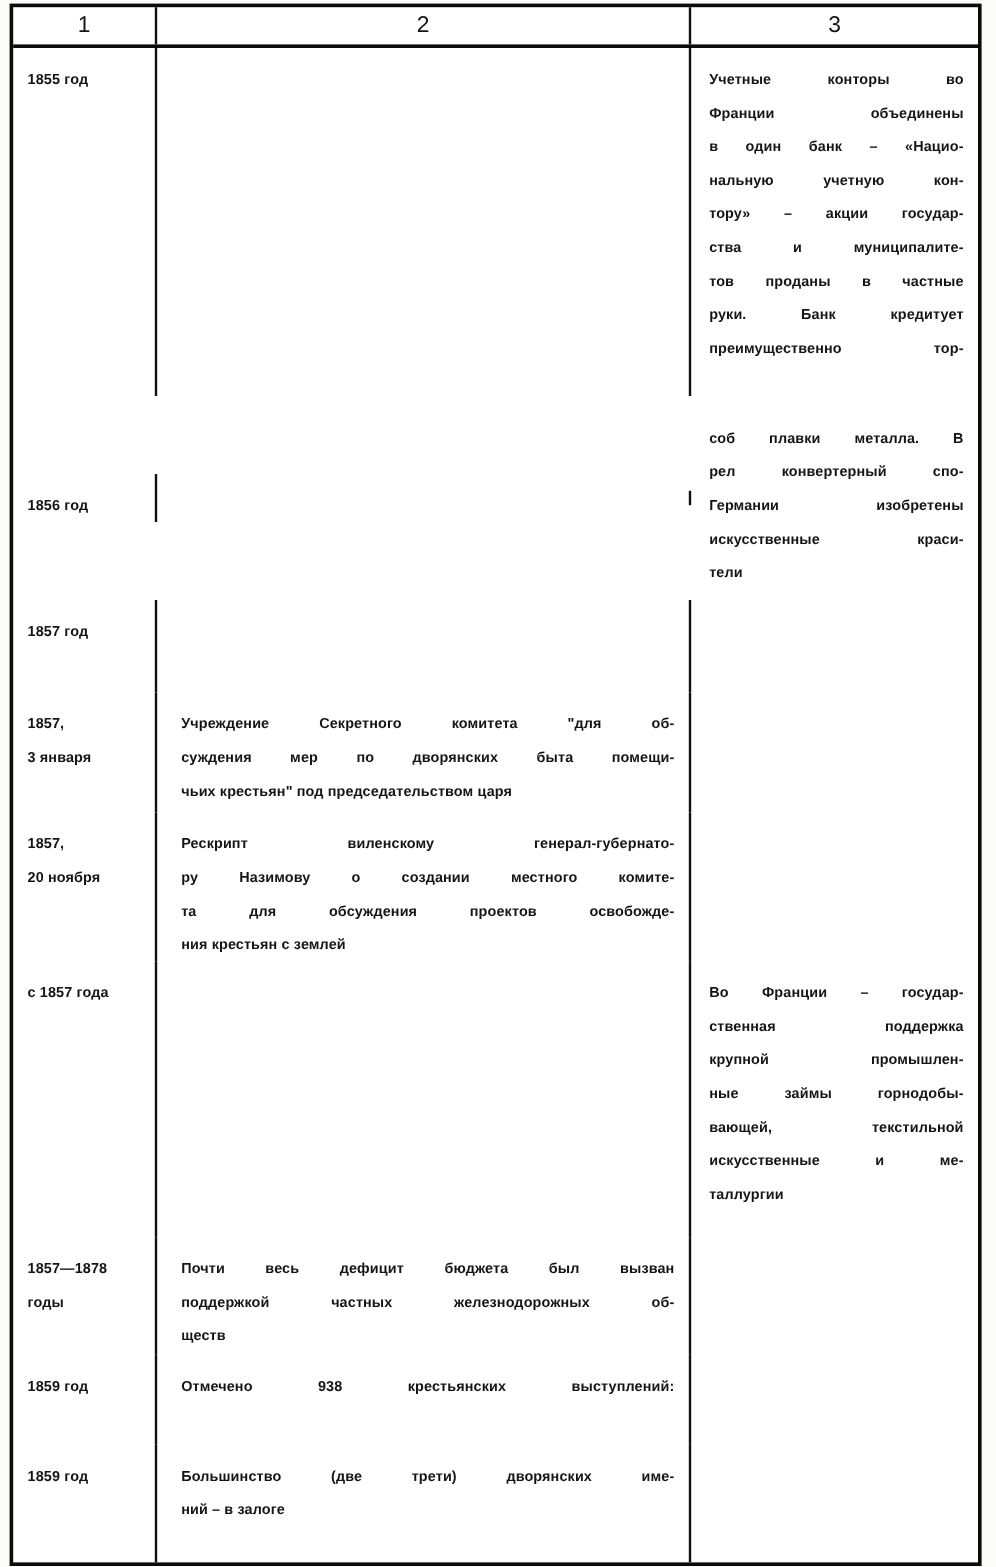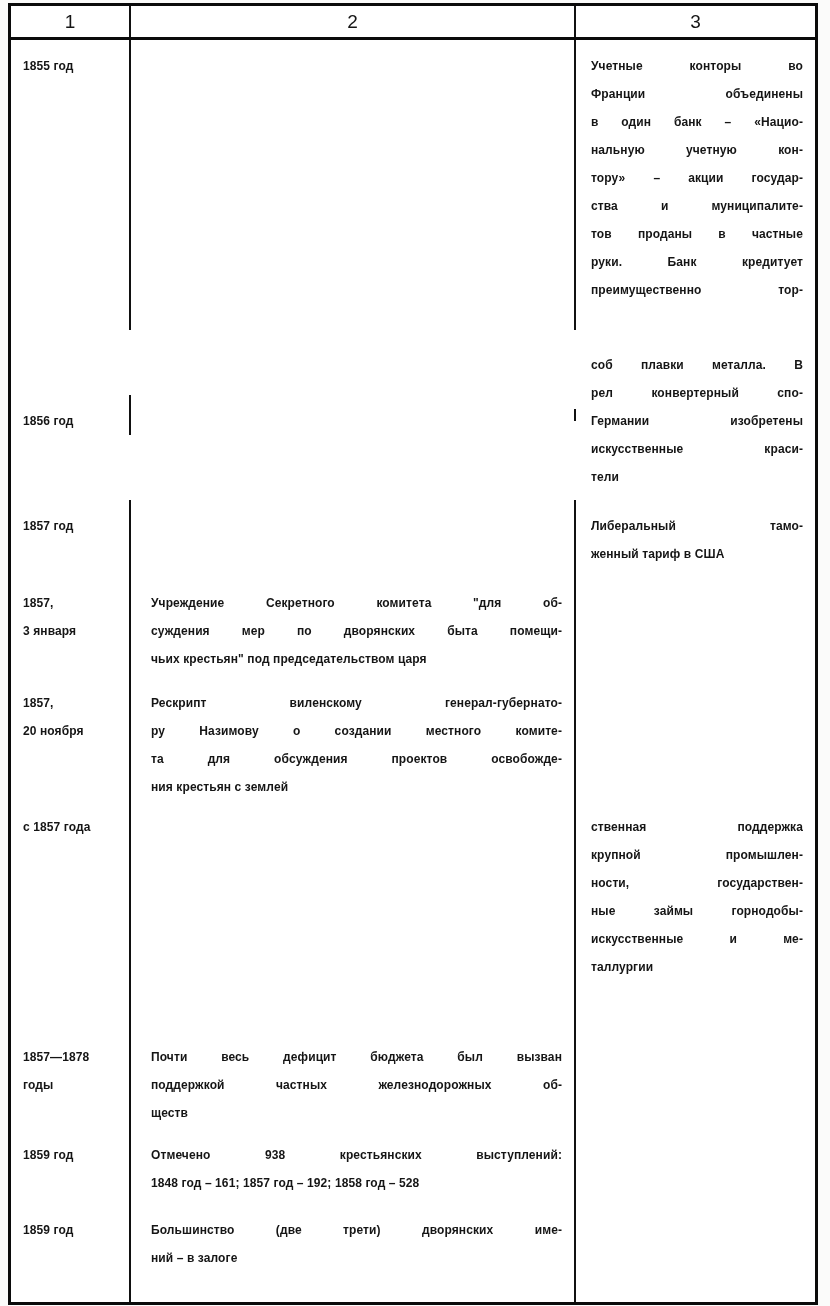--- a/index.html
+++ b/index.html
@@ -94,24 +94,20 @@
           <div class="line jline">Германии изобретены</div>
           <div class="line jline">искусственные краси-</div>
           <div class="line">тели</div>
         </div>
       </div>
       <div class="row" style="min-height: 77px;">
         <div class="cell c1 col1">
           <div class="line">1857 год</div>
         </div>
         <div class="cell c2 col2"></div>
-        <div class="cell c3 col3">
-          <div class="line jline">Либеральный тамо-</div>
-          <div class="line">женный тариф в США</div>
-        </div>
       </div>
       <div class="row" style="min-height: 100px;">
         <div class="cell c1 col1">
           <div class="line">1857,</div>
           <div class="line">3 января</div>
         </div>
         <div class="cell c2 col2">
           <div class="line jline">Учреждение Секретного комитета "для об-</div>
           <div class="line jline">суждения мер по дворянских быта помещи-</div>
           <div class="line">чьих крестьян" под председательством царя</div>
@@ -130,24 +126,25 @@
           <div class="line">ния крестьян с землей</div>
         </div>
         <div class="cell c3 col3"></div>
       </div>
       <div class="row" style="min-height: 230px;">
         <div class="cell c1 col1">
           <div class="line">с 1857 года</div>
         </div>
         <div class="cell c2 col2"></div>
         <div class="cell c3 col3">
+          <div class="line jline">Во Франции – государ-</div>
           <div class="line jline">ственная поддержка</div>
           <div class="line jline">крупной промышлен-</div>
-          <div class="line jline">ности, государствен-</div>
           <div class="line jline">ные займы горнодобы-</div>
+          <div class="line jline">вающей, текстильной</div>
           <div class="line jline">искусственные и ме-</div>
           <div class="line">таллургии</div>
         </div>
       </div>
       <div class="row" style="min-height: 98px;">
         <div class="cell c1 col1">
           <div class="line">1857—1878</div>
           <div class="line">годы</div>
         </div>
         <div class="cell c2 col2">
@@ -156,21 +153,20 @@
           <div class="line">ществ</div>
         </div>
         <div class="cell c3 col3"></div>
       </div>
       <div class="row" style="min-height: 75px;">
         <div class="cell c1 col1">
           <div class="line">1859 год</div>
         </div>
         <div class="cell c2 col2">
           <div class="line jline">Отмечено 938 крестьянских выступлений:</div>
-          <div class="line">1848 год – 161; 1857 год – 192; 1858 год – 528</div>
         </div>
         <div class="cell c3 col3"></div>
       </div>
       <div class="row" style="min-height: 98px;">
         <div class="cell c1 col1">
           <div class="line">1859 год</div>
         </div>
         <div class="cell c2 col2">
           <div class="line jline">Большинство (две трети) дворянских име-</div>
           <div class="line">ний – в залоге</div>

